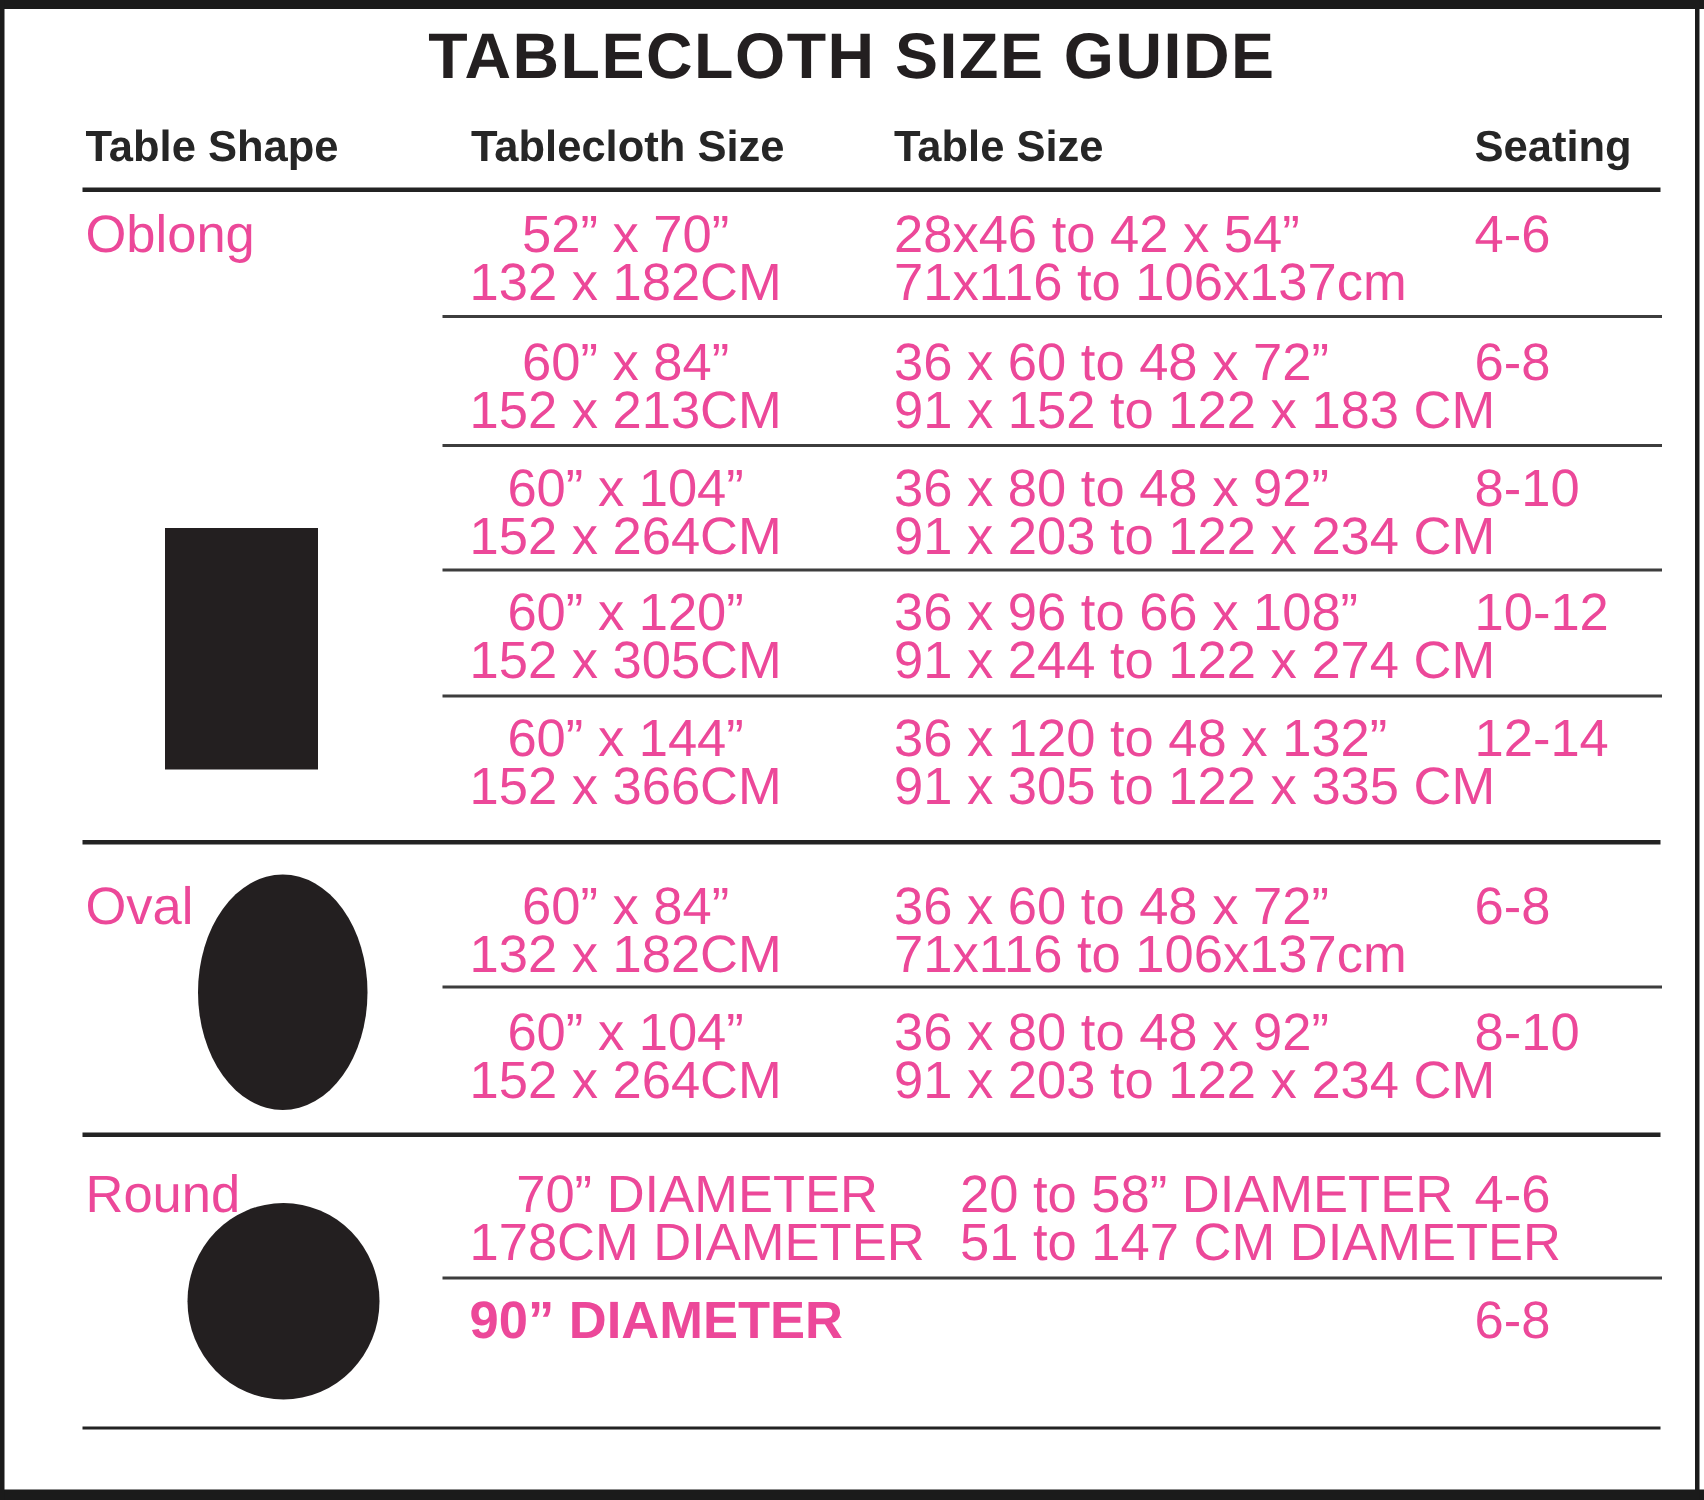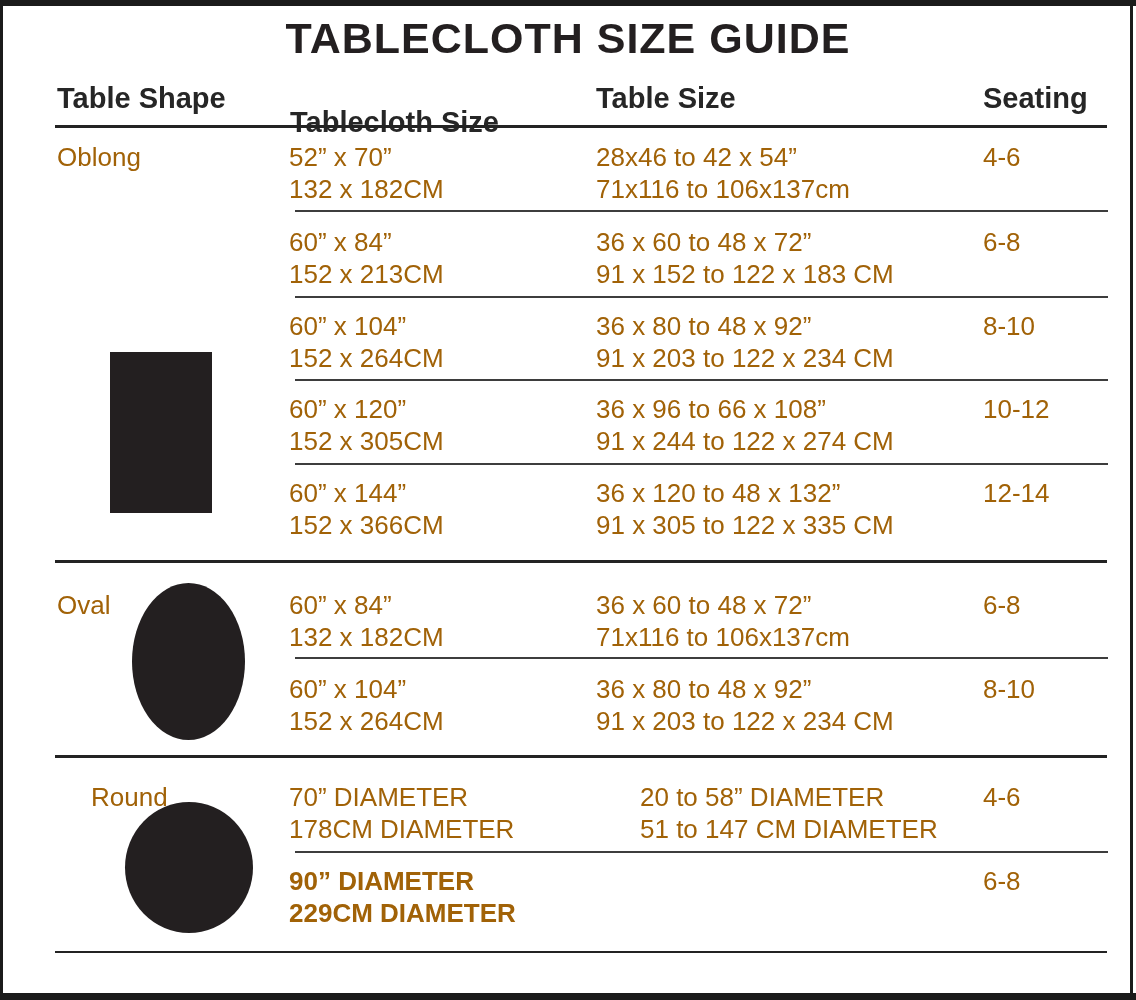--- a/index.html
+++ b/index.html
@@ -31,36 +31,36 @@
 
   .colhead {
     position: absolute;
     top: 82px;
     font-size: 29px;
     font-weight: bold;
     color: #262626;
     white-space: nowrap;
   }
   .colhead-shape      { left: 57px; }
-  .colhead-tablecloth { left: 290px; margin-top: 24px; }
+  .colhead-tablecloth { left: 314px; }
   .colhead-table      { left: 596px; }
   .colhead-seating    { left: 983px; }
 
   .rule    { position: absolute; left: 55px;  width: 1052px; height: 3px; background: #232323; }
   .subrule { position: absolute; left: 295px; width: 813px;  height: 2px; background: #3d3d3d; }
   .rule-thin { height: 2px; }
 
   .cell {
     position: absolute;
-    font-size: 26px;
+    font-size: 35px;
     line-height: 32px;
-    color: #a16207;
+    color: #ec4899;
     white-space: nowrap;
   }
-  .cell-tablecloth { left: 289px; }
+  .cell-tablecloth { left: 313px; text-align: center; }
   .cell-table      { left: 596px; }
   .cell-seating    { left: 983px; }
   .section-label   { left: 57px; }
 
   .shape { position: absolute; background: #231f20; }
   .shape-oblong { left: 110px; top: 352px; width: 102px; height: 161px; }
   .shape-oval   { left: 132px; top: 583px; width: 113px; height: 157px; border-radius: 50%; }
   .shape-round  { left: 125px; top: 802px; width: 128px; height: 131px; border-radius: 50%; }
 </style>
 </head>
@@ -157,34 +157,33 @@
     <div>60” x 104”</div>
     <div>152 x 264CM</div>
   </div>
   <div class="cell cell-table" style="top:673px;">
     <div>36 x 80 to 48 x 92”</div>
     <div>91 x 203 to 122 x 234 CM</div>
   </div>
   <div class="cell cell-seating" style="top:673px;">8-10</div>
   <div class="rule" style="top:755px;"></div>
 
-  <div class="cell section-label" style="top:781px;margin-left:34px;">Round</div>
+  <div class="cell section-label" style="top:781px;">Round</div>
   <div class="shape shape-round"></div>
 
   <div class="cell cell-tablecloth" style="top:781px;">
     <div>70” DIAMETER</div>
     <div>178CM DIAMETER</div>
   </div>
   <div class="cell cell-table" style="top:781px;margin-left:44px;">
     <div>20 to 58” DIAMETER</div>
     <div>51 to 147 CM DIAMETER</div>
   </div>
   <div class="cell cell-seating" style="top:781px;">4-6</div>
   <div class="subrule" style="top:851px;"></div>
 
   <div class="cell cell-tablecloth" style="top:865px;font-weight:bold;">
     <div>90” DIAMETER</div>
-    <div>229CM DIAMETER</div>
   </div>
   <div class="cell cell-seating" style="top:865px;">6-8</div>
   <div class="rule rule-thin" style="top:951px;"></div>
 
 </div>
 
 </body></html>

